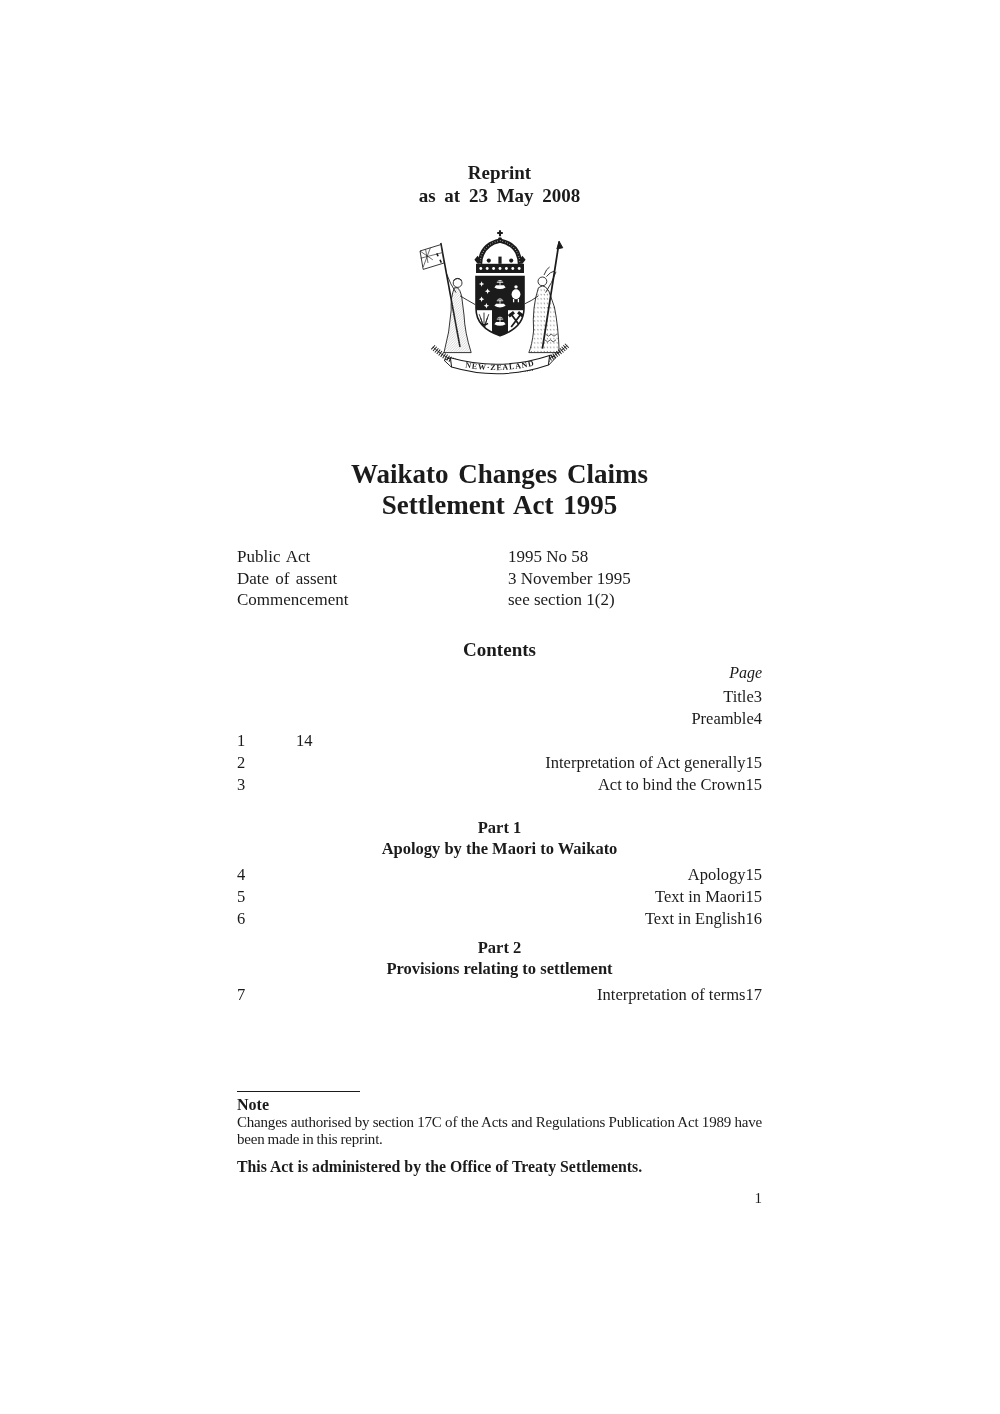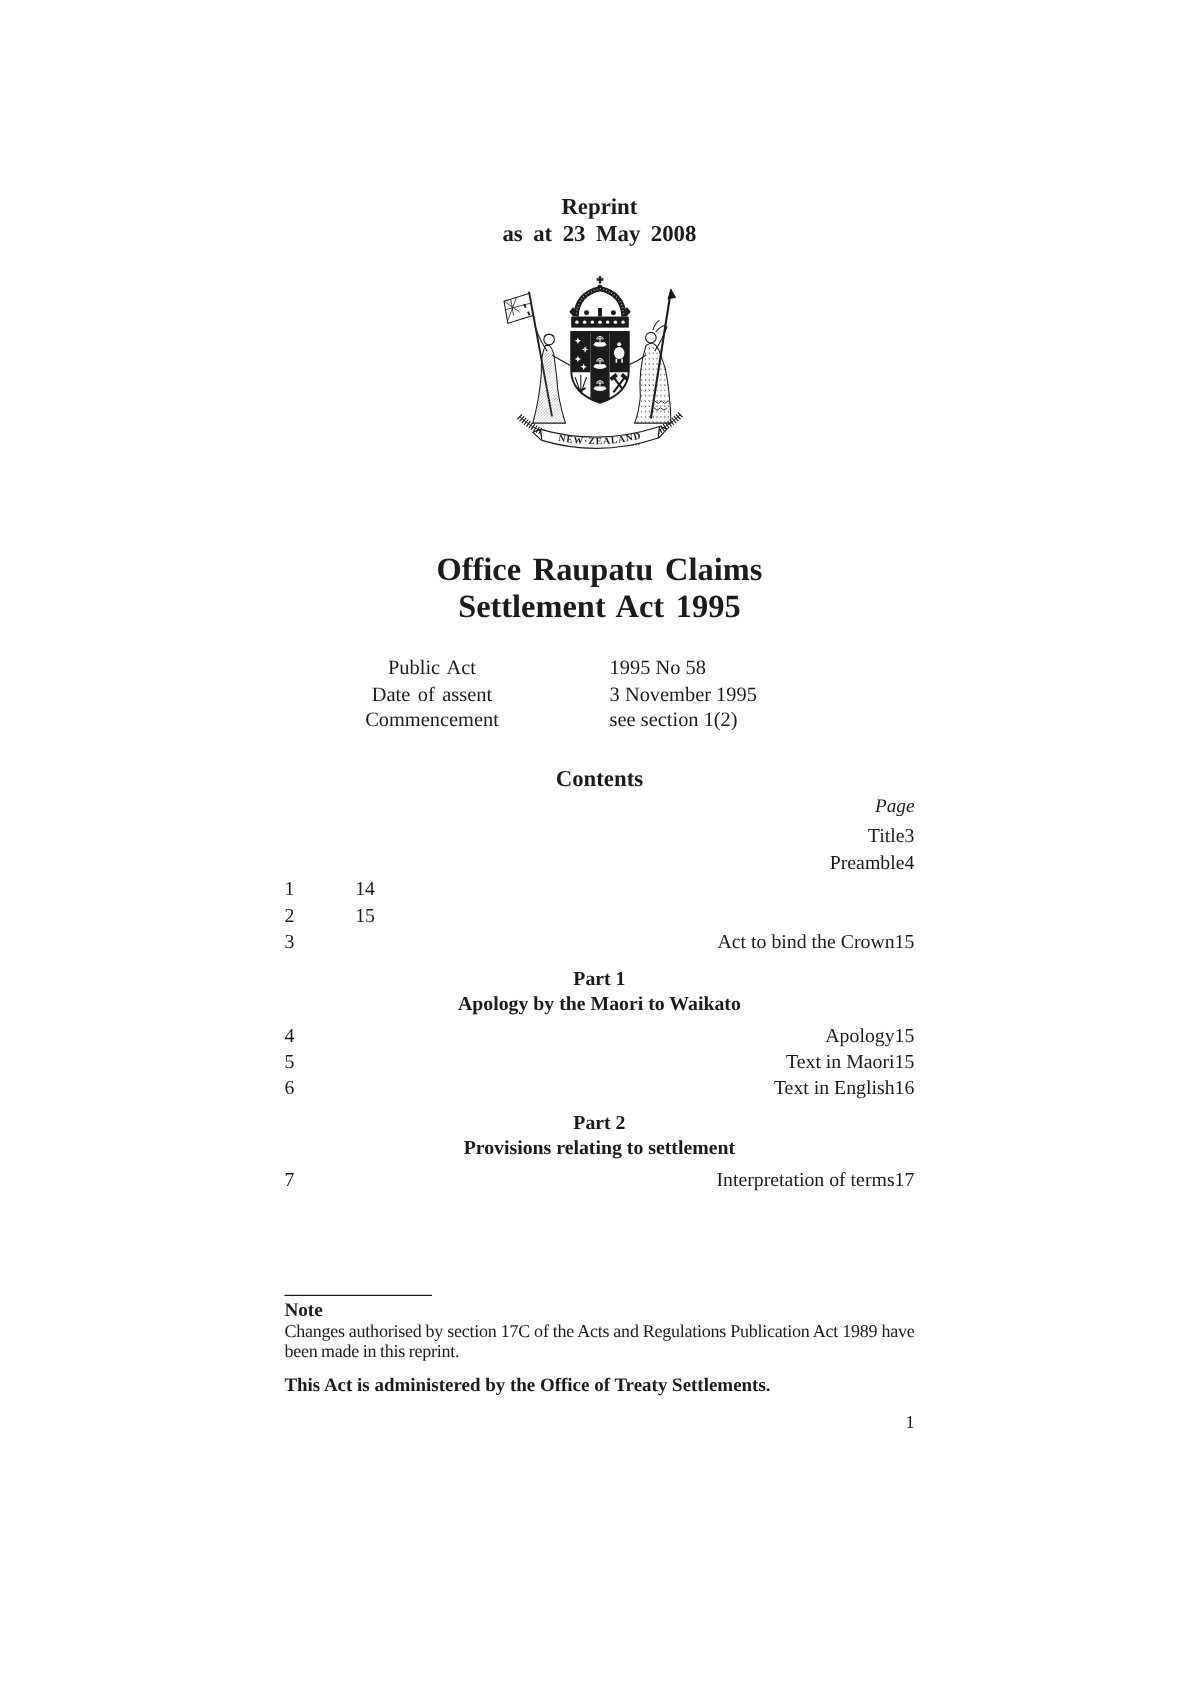--- a/index.html
+++ b/index.html
@@ -38,21 +38,21 @@
     font-size: 27px;
     line-height: 31px;
     word-spacing: 3px;
   }
   .meta {
     margin-top: 25px;
     font-size: 17px;
     line-height: 21.5px;
   }
   .meta-row { display: flex; }
-  .meta-label { width: 246px; text-align: center; word-spacing: 2px; }
+  .meta-label { width: 246px; text-align: left; word-spacing: 2px; }
   .meta-value { margin-left: 25px; }
   .contents-heading {
     margin-top: 28px;
     text-align: center;
     font-weight: bold;
     font-size: 19px;
     line-height: 22px;
   }
   .page-label {
     margin-top: 3px;
@@ -60,21 +60,21 @@
     font-size: 16px;
     line-height: 17px;
     font-style: italic;
   }
   .toc { margin-top: 5px; font-size: 16.5px; }
   .toc-row { display: flex; line-height: 22px; }
   .toc-num { width: 59px; flex: none; }
   .toc-label { flex: 1; text-align: right; }
   .toc-page { text-align: right; flex: none; }
   .part-head {
-    margin-top: 9px;
+    margin-top: 21px;
     margin-bottom: 4px;
     text-align: center;
     font-weight: bold;
     font-size: 16.5px;
     line-height: 21.5px;
   }
   .part-head.second { margin-top: 7px; }
   .note { margin-top: 85px; }
   .note-divider {
     width: 123px;
@@ -221,21 +221,21 @@
           <path d="M48,163.5 Q110,181 172,160.5 L170.5,172.5 Q110,193 49.5,175 Z" fill="#ffffff" stroke="#1b1b1b" stroke-width="1.3"></path>
           <path d="M48,163.5 l-8,3 l9,8.5 M172,160.5 l8,2.5 l-9,9.5" fill="none" stroke="#1b1b1b" stroke-width="1.2"></path>
           <text font-size="10" font-weight="bold" letter-spacing="1.1" fill="#1b1b1b" font-family="Liberation Serif, DejaVu Serif, serif">
             <textPath href="#bannerArc" startOffset="50%" text-anchor="middle">NEW·ZEALAND</textPath>
           </text>
         </g>
       </svg>
     </div>
 
     <h1 class="act-title">
-      <span>Office Raupatu Claims</span><br>
+      <span>Waikato Changes Claims</span><br>
       <span>Settlement Act 1995</span>
     </h1>
 
     <div class="meta">
       <div class="meta-row">
         <span class="meta-label">Public Act</span>
         <span class="meta-value">1995 No 58</span>
       </div>
       <div class="meta-row">
         <span class="meta-label">Date of assent</span>
@@ -260,20 +260,21 @@
         <span class="toc-num"></span>
         <span class="toc-label">Preamble</span>
         <span class="toc-page">4</span>
       </div>
       <div class="toc-row">
         <span class="toc-num">1</span>
         <span class="toc-page">14</span>
       </div>
       <div class="toc-row">
         <span class="toc-num">2</span>
+        <span class="toc-label">Interpretation of Act generally</span>
         <span class="toc-page">15</span>
       </div>
       <div class="toc-row">
         <span class="toc-num">3</span>
         <span class="toc-label">Act to bind the Crown</span>
         <span class="toc-page">15</span>
       </div>
 
       <div class="part-head">
         <div>Part 1</div>

